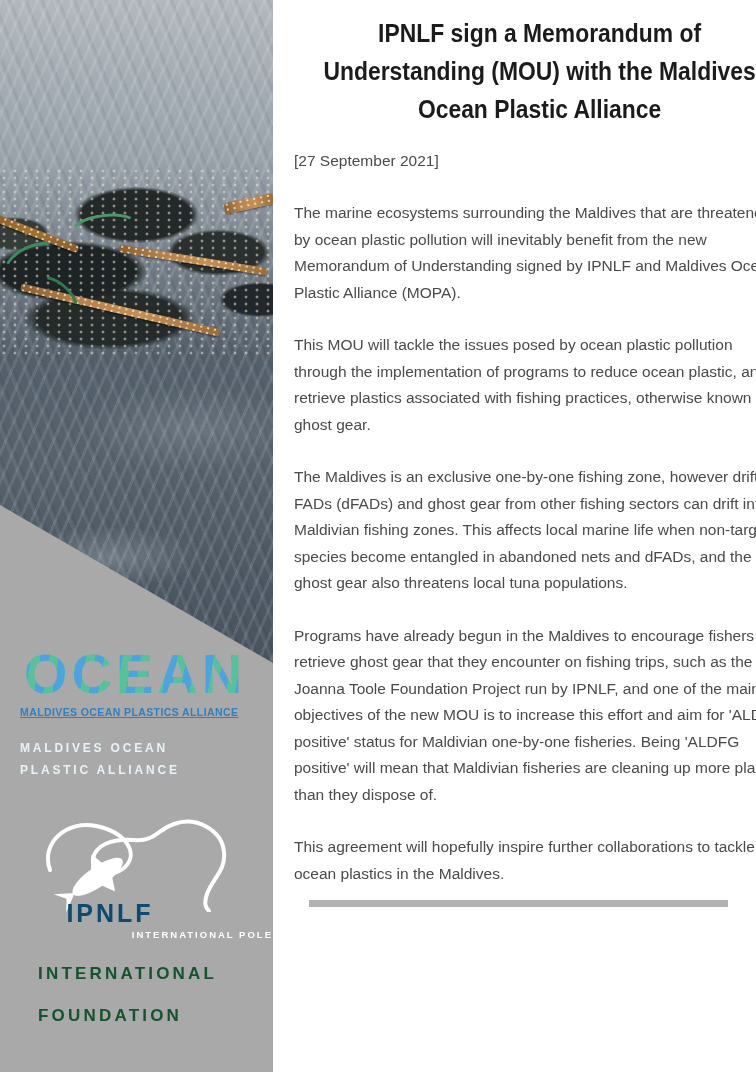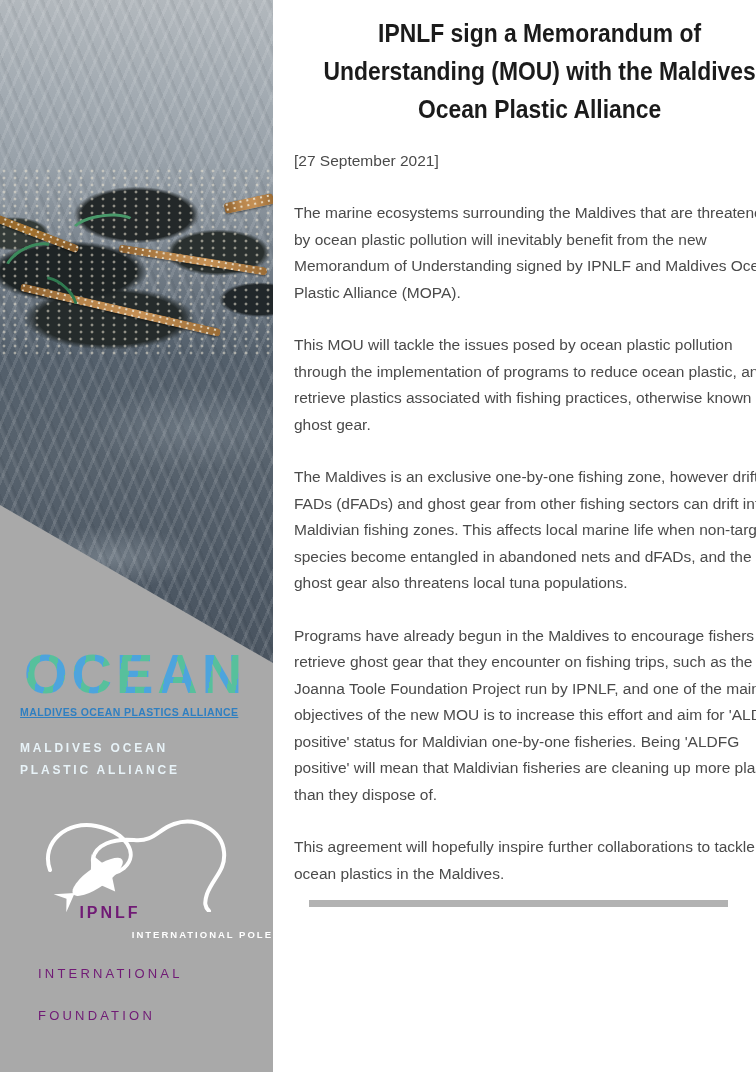--- a/index.html
+++ b/index.html
@@ -79,34 +79,34 @@
     color: #2f7fc1; white-space: nowrap; text-decoration: underline;
   }
   .caption-1 {
     position: absolute; top: 737px; left: 20px;
     font-size: 12px; line-height: 22px; font-weight: bold; letter-spacing: 2.8px;
     color: #e8f3f8; white-space: nowrap;
   }
   .ipnlf-svg { position: absolute; top: 812px; left: 36px; }
   .ipnlf-word {
     position: absolute; top: 901px; left: 0; width: 220px; text-align: center;
-    font-size: 16px; line-height: 24px; font-weight: bold; letter-spacing: 3px;
-    color: #701a75;
+    font-size: 25px; line-height: 24px; font-weight: bold; letter-spacing: 3px;
+    color: #0c4a6e;
   }
   .ipnlf-sub {
     position: absolute; left: 0; width: 273px; text-align: right;
     font-size: 9.5px; line-height: 12px; font-weight: bold; letter-spacing: 2px;
     color: #ffffff; white-space: nowrap;
   }
   .ipnlf-sub.l1 { top: 929px; }
   .ipnlf-sub.l2 { top: 942px; }
   .caption-2 {
     position: absolute; top: 963px; left: 38px;
-    font-size: 13px; line-height: 21px; font-weight: normal; letter-spacing: 3.2px;
-    color: #701a75; white-space: nowrap;
+    font-size: 17px; line-height: 21px; font-weight: bold; letter-spacing: 3.2px;
+    color: #14532d; white-space: nowrap;
   }
 
   
   .content {
     flex: 1 1 auto;
     padding: 14px 16px 0 21px;
     color: #4a4a4a;
   }
   .title { text-align: center; color: #1b1b1b; }
   .title .tline {

